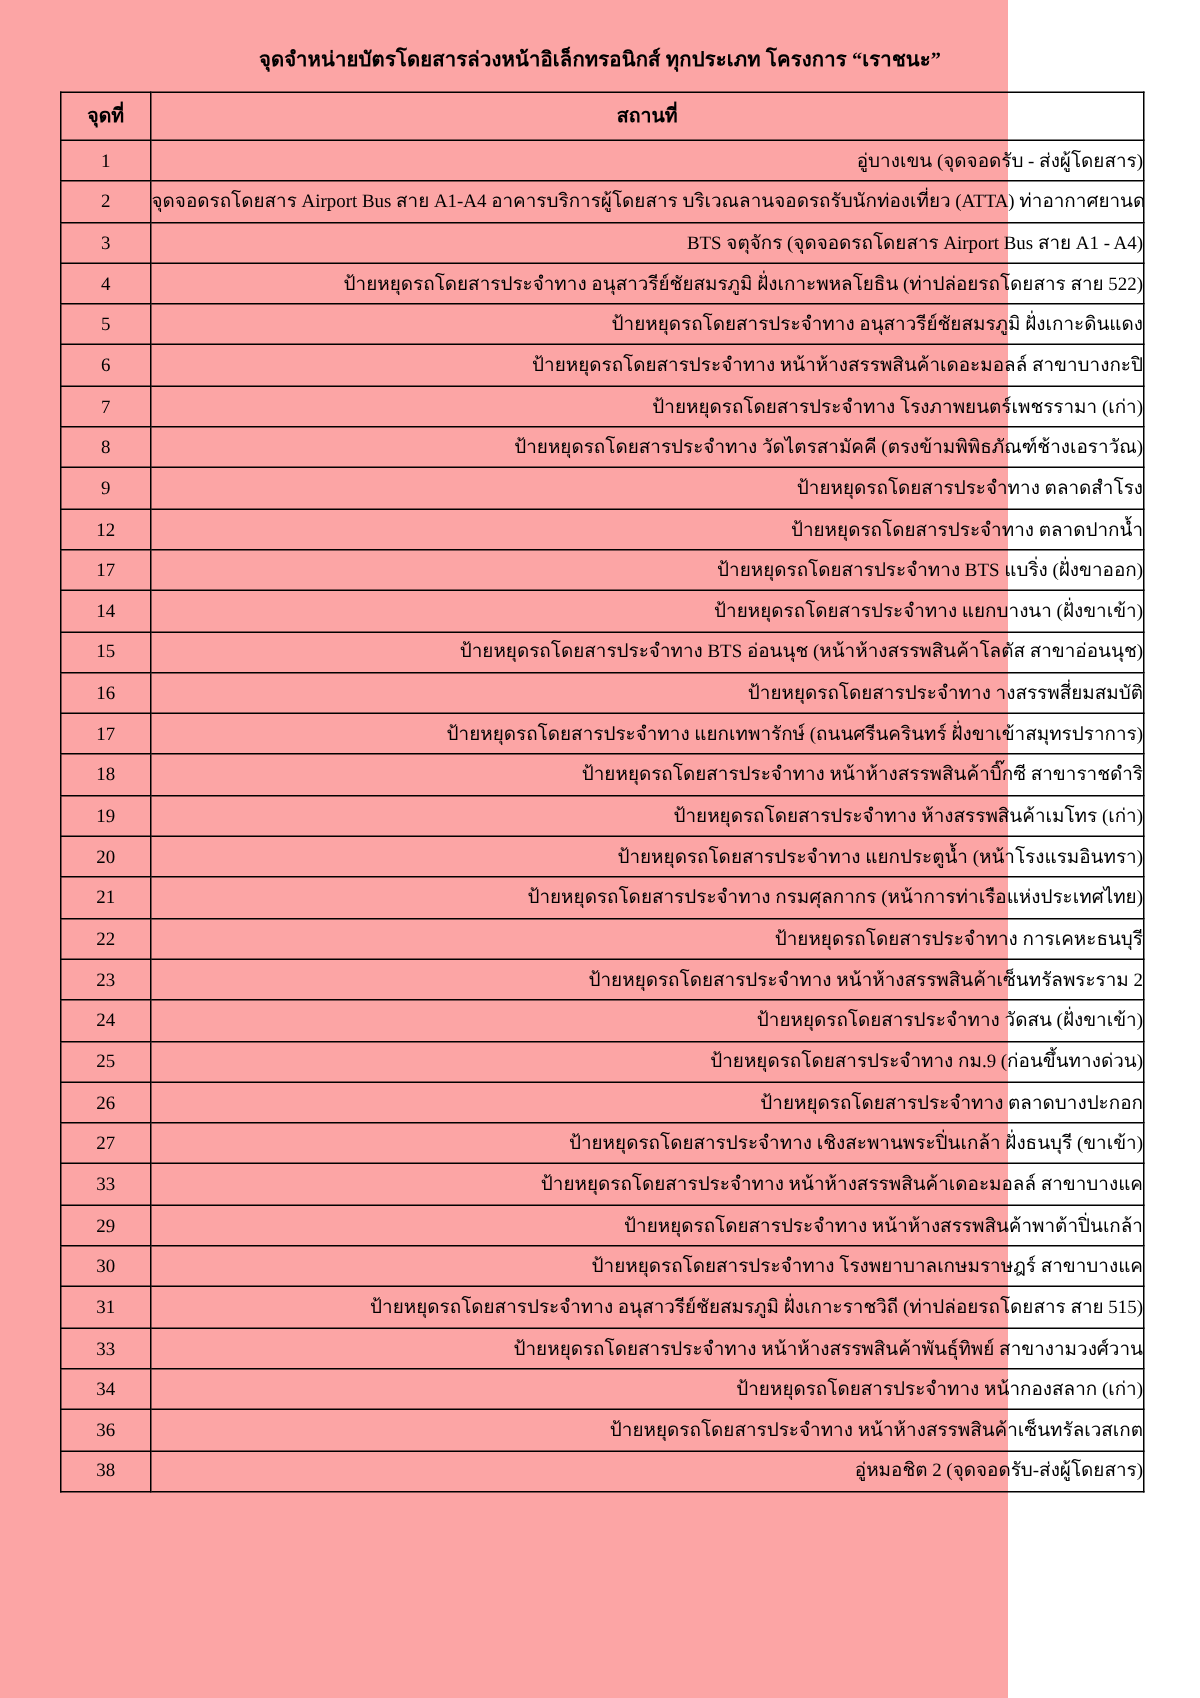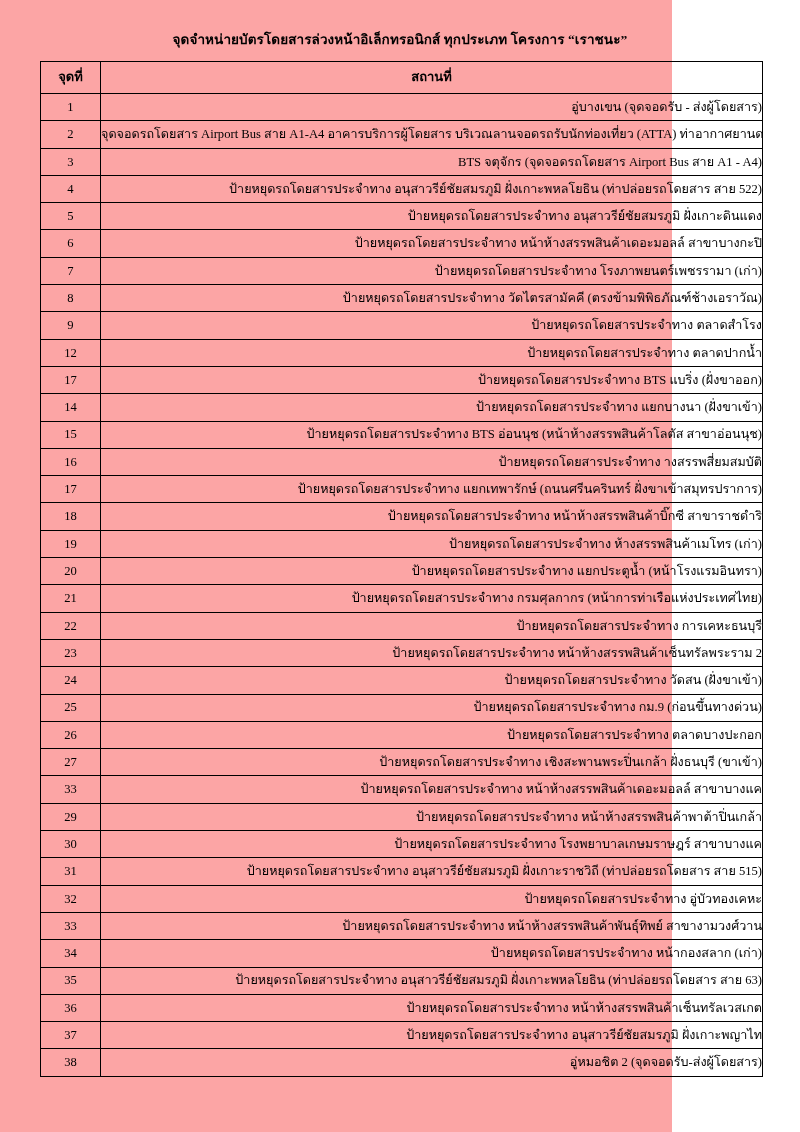--- a/index.html
+++ b/index.html
@@ -209,42 +209,30 @@
           </tr>
           <tr>
             <td class="num-cell">30</td>
             <td class="place-cell">ป้ายหยุดรถโดยสารประจำทาง โรงพยาบาลเกษมราษฎร์ สาขาบางแค</td>
           </tr>
           <tr>
             <td class="num-cell">31</td>
             <td class="place-cell">ป้ายหยุดรถโดยสารประจำทาง อนุสาวรีย์ชัยสมรภูมิ ฝั่งเกาะราชวิถี (ท่าปล่อยรถโดยสาร สาย 515)</td>
           </tr>
           <tr>
-            <td class="num-cell">32</td>
-            <td class="place-cell">ป้ายหยุดรถโดยสารประจำทาง อู่บัวทองเคหะ</td>
-          </tr>
-          <tr>
             <td class="num-cell">33</td>
             <td class="place-cell">ป้ายหยุดรถโดยสารประจำทาง หน้าห้างสรรพสินค้าพันธุ์ทิพย์ สาขางามวงศ์วาน</td>
           </tr>
           <tr>
             <td class="num-cell">34</td>
             <td class="place-cell">ป้ายหยุดรถโดยสารประจำทาง หน้ากองสลาก (เก่า)</td>
           </tr>
           <tr>
-            <td class="num-cell">35</td>
-            <td class="place-cell">ป้ายหยุดรถโดยสารประจำทาง อนุสาวรีย์ชัยสมรภูมิ ฝั่งเกาะพหลโยธิน (ท่าปล่อยรถโดยสาร สาย 63)</td>
-          </tr>
-          <tr>
             <td class="num-cell">36</td>
             <td class="place-cell">ป้ายหยุดรถโดยสารประจำทาง หน้าห้างสรรพสินค้าเซ็นทรัลเวสเกต</td>
-          </tr>
-          <tr>
-            <td class="num-cell">37</td>
-            <td class="place-cell">ป้ายหยุดรถโดยสารประจำทาง อนุสาวรีย์ชัยสมรภูมิ ฝั่งเกาะพญาไท</td>
           </tr>
           <tr>
             <td class="num-cell">38</td>
             <td class="place-cell">อู่หมอชิต 2 (จุดจอดรับ-ส่งผู้โดยสาร)</td>
           </tr>
         </tbody>
     </table>
   </div>
 
 </div>

